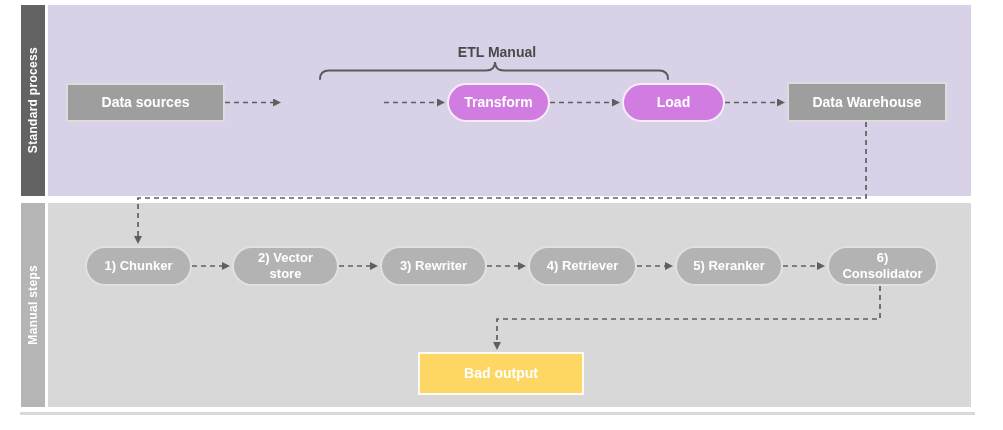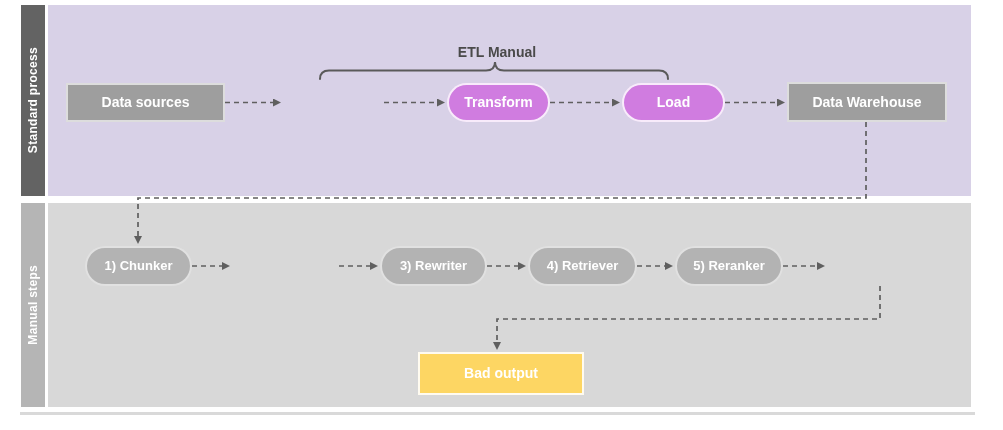--- a/index.html
+++ b/index.html
@@ -84,21 +84,23 @@
   </svg>
 
   <div class="bracket-label">ETL Manual</div>
 
   <div class="node rect" style="left:66px;top:83px;width:159px;height:39px;">Data sources</div>
   <div class="node pill-purple" style="left:447px;top:83px;width:103px;height:39px;">Transform</div>
   <div class="node rect" style="left:787px;top:82px;width:160px;height:40px;">Data Warehouse</div>
   <div class="node pill-purple" style="left:622px;top:83px;width:103px;height:39px;">Load</div>
 
   <div class="node pill-gray" style="left:85px;top:246px;width:107px;height:40px;">1) Chunker</div>
+  <div class="node pill-gray" style="left:232px;top:246px;width:107px;height:40px;">2) Vector store</div>
   <div class="node pill-gray" style="left:380px;top:246px;width:107px;height:40px;">3) Rewriter</div>
   <div class="node pill-gray" style="left:528px;top:246px;width:109px;height:40px;">4) Retriever</div>
   <div class="node pill-gray" style="left:675px;top:246px;width:108px;height:40px;">5) Reranker</div>
+  <div class="node pill-gray" style="left:827px;top:246px;width:111px;height:40px;">6) Consolidator</div>
 
   <div class="node rect-yellow" style="left:418px;top:352px;width:166px;height:43px;">Bad output</div>
 
   <div class="bottom-rule"></div>
 
 </div>
 
 </body></html>

